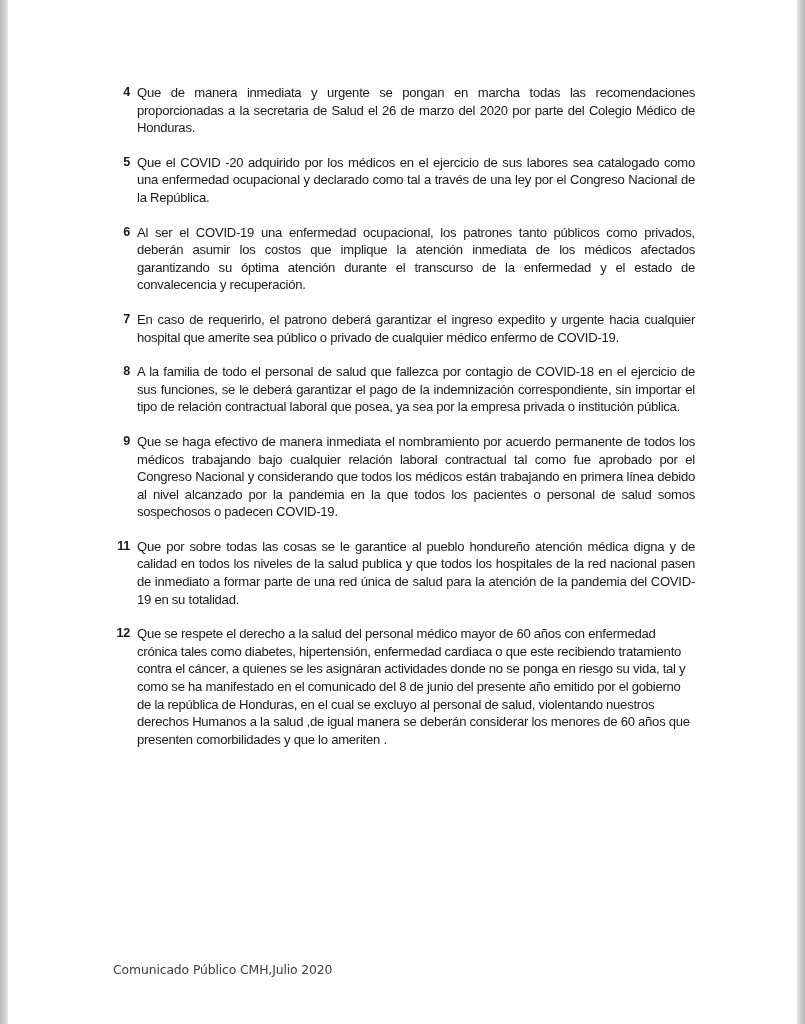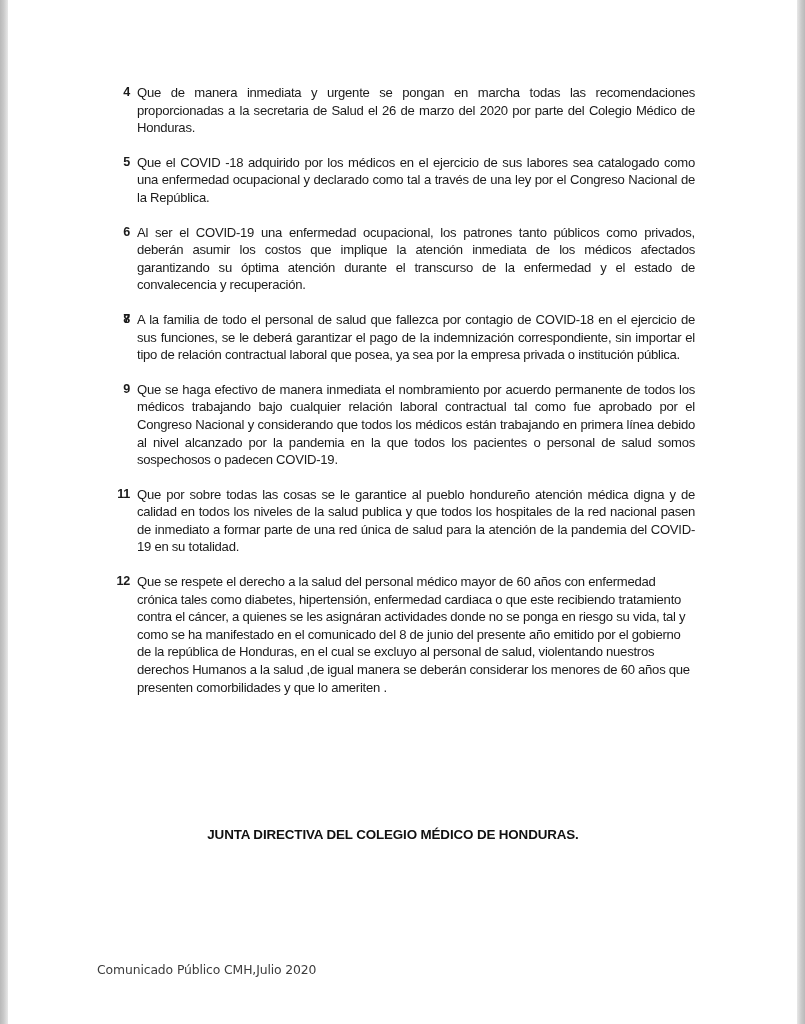--- a/index.html
+++ b/index.html
@@ -98,49 +98,48 @@
     color: #111111;
     letter-spacing: -0.01em;
     white-space: pre;
   }
 
   .closing-line.first  { margin-bottom: 17px; }
 
   
   .footer-note {
     position: absolute;
-    left: 97px;
+    left: 113px;
     top: 962px;
     font-family: "DejaVu Sans", sans-serif;
     font-size: 12.4px;
     line-height: 16px;
     color: #3c3c3c;
     letter-spacing: -0.01em;
   }
 </style>
 </head>
 <body>
 
 <div class="page">
 
   <div class="edge-strip left"></div>
   <div class="edge-strip right"></div>
 
   <div class="content">
     <ol class="clause-list" id="clause-list">
         <li class="clause"><span class="clause-number">4</span><span class="clause-text">Que de manera inmediata y urgente se pongan en marcha todas las recomendaciones proporcionadas a la secretaria de Salud el 26 de marzo del 2020 por parte del Colegio Médico de Honduras.</span></li>
-        <li class="clause"><span class="clause-number">5</span><span class="clause-text">Que el COVID -18 adquirido por los médicos en el ejercicio de sus labores sea catalogado como una enfermedad ocupacional y declarado como tal a través de una ley por el Congreso Nacional de la República.</span></li>
+        <li class="clause"><span class="clause-number">5</span><span class="clause-text">Que el COVID -20 adquirido por los médicos en el ejercicio de sus labores sea catalogado como una enfermedad ocupacional y declarado como tal a través de una ley por el Congreso Nacional de la República.</span></li>
         <li class="clause"><span class="clause-number">6</span><span class="clause-text">Al ser el COVID-19 una enfermedad ocupacional, los patrones tanto públicos como privados, deberán asumir los costos que implique la atención inmediata de los médicos afectados garantizando su óptima atención durante el transcurso de la enfermedad y el estado de convalecencia y recuperación.</span></li>
-        <li class="clause"><span class="clause-number">7</span></li>
+        <li class="clause"><span class="clause-number">7</span><span class="clause-text">En caso de requerirlo, el patrono deberá garantizar el ingreso expedito y urgente hacia cualquier hospital que amerite sea público o privado de cualquier médico enfermo de COVID-19.</span></li>
         <li class="clause"><span class="clause-number">8</span><span class="clause-text">A la familia de todo el personal de salud que fallezca por contagio de COVID-18 en el ejercicio de sus funciones, se le deberá garantizar el pago de la indemnización correspondiente, sin importar el tipo de relación contractual laboral que posea, ya sea por la empresa privada o institución pública.</span></li>
         <li class="clause"><span class="clause-number">9</span><span class="clause-text"><span>Que se haga efectivo de manera inmediata el nombramiento por acuerdo </span><b>permanente</b><span> de todos los médicos trabajando bajo cualquier relación laboral contractual tal como fue aprobado por el Congreso Nacional y considerando que todos los médicos están trabajando en primera línea debido al nivel alcanzado por la pandemia en la que todos los pacientes o personal de salud somos sospechosos o padecen COVID-19.</span></span></li>
         <li class="clause"><span class="clause-number">11</span><span class="clause-text">Que por sobre todas las cosas se le garantice al pueblo hondureño atención médica digna y de calidad en todos los niveles de la salud publica y que todos los hospitales de la red nacional pasen de inmediato a formar parte de una red única de salud para la atención de la pandemia del COVID-19 en su totalidad.</span></li>
         <li class="clause ragged"><span class="clause-number">12</span><span class="clause-text">Que se respete el derecho a la salud del personal médico mayor de 60 años con enfermedad crónica tales como diabetes, hipertensión, enfermedad cardiaca o que este recibiendo tratamiento contra el cáncer, a quienes se les asignáran actividades donde no se ponga en riesgo su vida, tal y como se ha manifestado en el comunicado del 8 de junio del presente año emitido por el gobierno de la república de Honduras, en el cual se excluyo al personal de salud, violentando nuestros derechos Humanos a la salud ,de igual manera se deberán considerar los menores de 60 años que presenten comorbilidades y que lo ameriten .</span></li>
       </ol>
   </div>
 
   <div class="closing">
-    <div class="closing-line">JUNTA DIRECTIVA DEL COLEGIO MÉDICO DE HONDURAS.</div>
   </div>
 
   <div class="footer-note">Comunicado Público CMH,Julio 2020</div>
 
 </div>
 
 </body></html>

